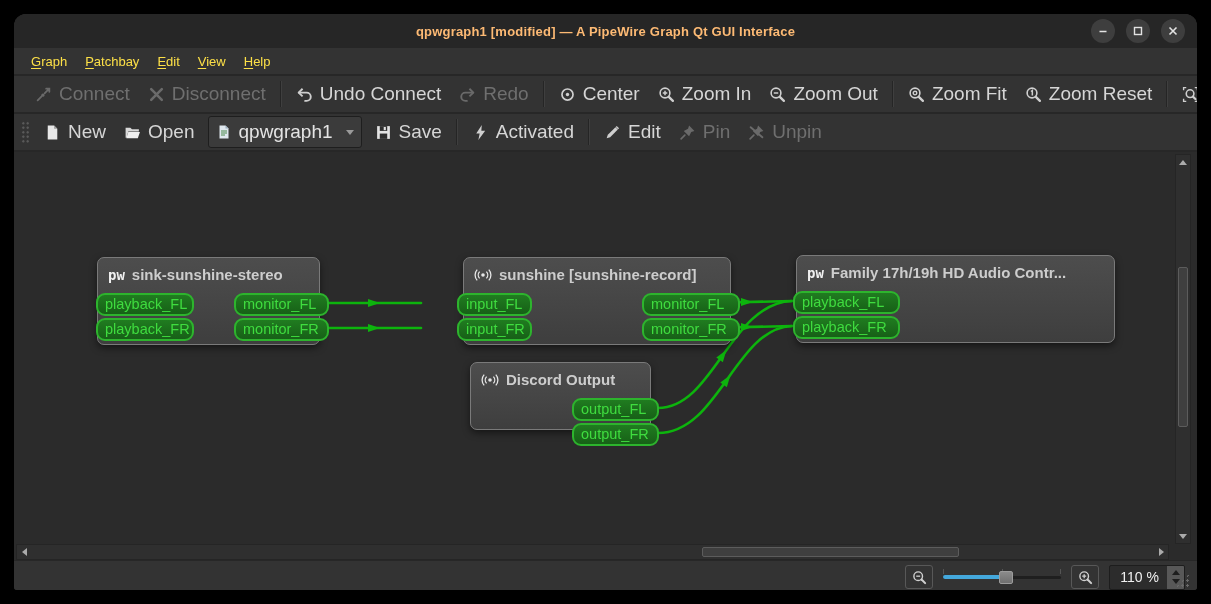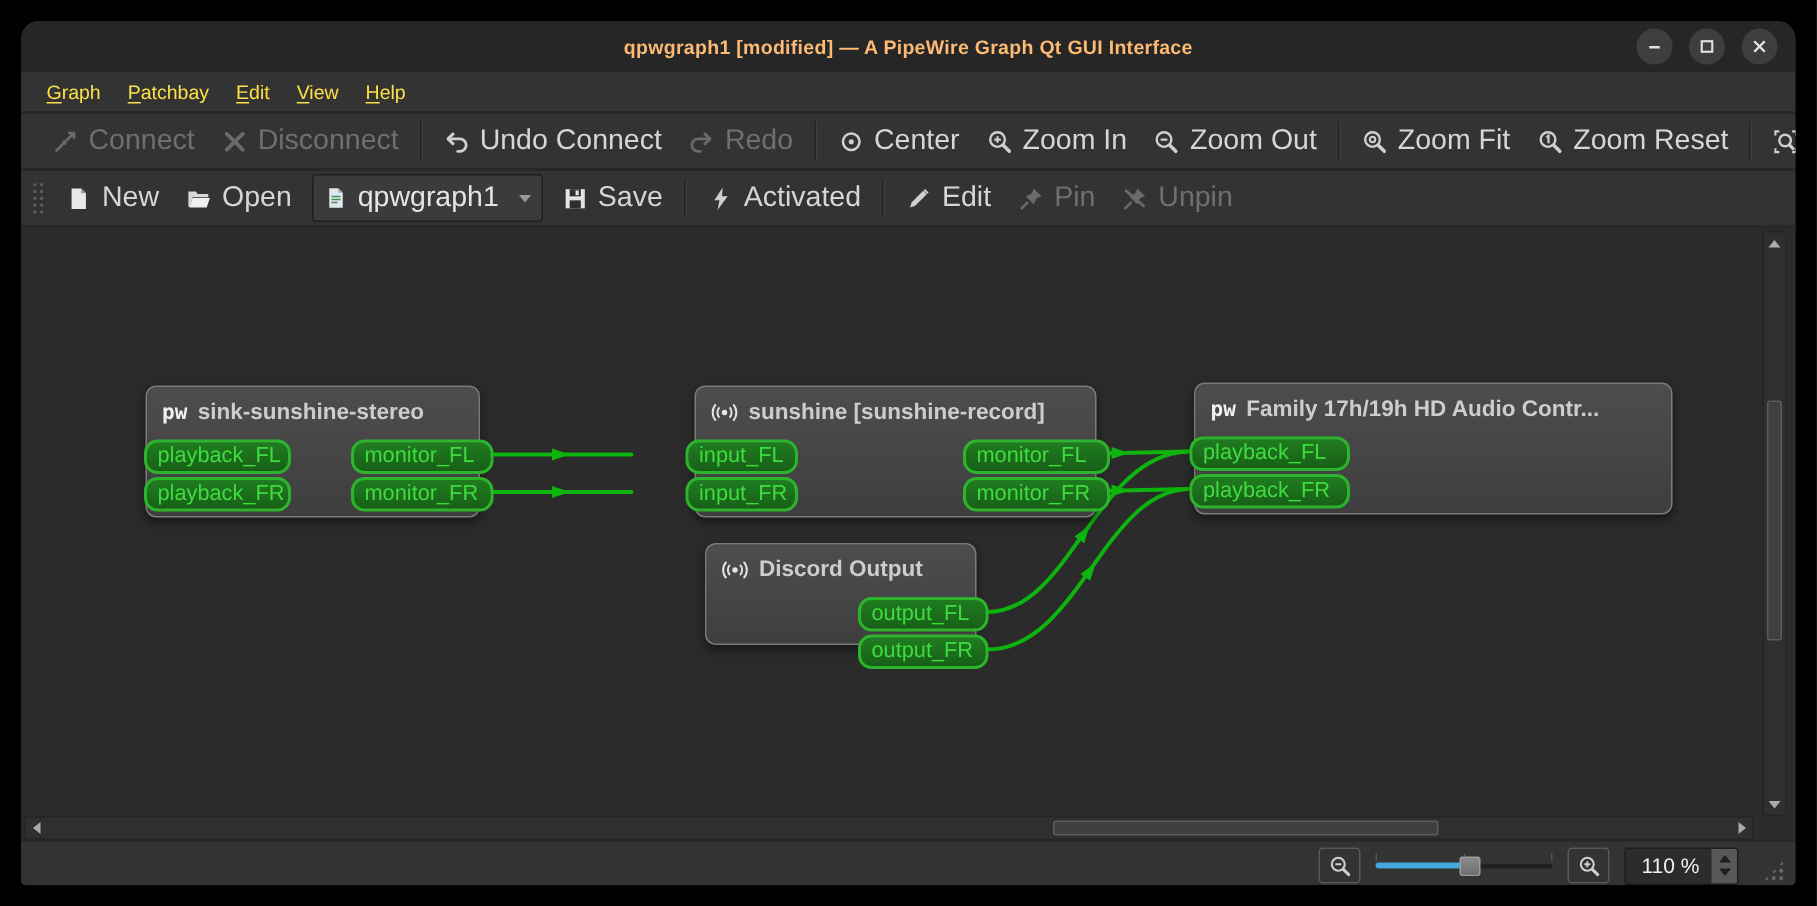--- a/index.html
+++ b/index.html
@@ -64,21 +64,21 @@
   .hscroll { position:absolute; left:2px; bottom:0; height:16px; right:28px;
     background:#2f2f2f; border:1px solid #252525; box-sizing:border-box; z-index:5; }
   .sb-btn { position:absolute; width:14px; height:14px; display:flex; align-items:center; justify-content:center; }
   .tri-up { width:0;height:0;border-left:4px solid transparent;border-right:4px solid transparent;border-bottom:5px solid #ababab; }
   .tri-down { width:0;height:0;border-left:4px solid transparent;border-right:4px solid transparent;border-top:5px solid #ababab; }
   .tri-left { width:0;height:0;border-top:4px solid transparent;border-bottom:4px solid transparent;border-right:5px solid #ababab; }
   .tri-right { width:0;height:0;border-top:4px solid transparent;border-bottom:4px solid transparent;border-left:5px solid #ababab; }
   .sb-thumb { position:absolute; background:#3f3f3f; border:1px solid #5c5c5c; border-radius:2px; box-sizing:border-box; }
   
   .statusbar { height:32px; background:#333333; border-top:1px solid #272727;
-    display:flex; align-items:center; justify-content:flex-end; gap:10px; padding-right:38px; position:relative; }
+    display:flex; align-items:center; justify-content:flex-end; gap:10px; padding-right:12px; position:relative; }
   .zoom-btn { width:26px; height:22px; border:1px solid #585858; border-radius:3px;
     display:flex; align-items:center; justify-content:center; color:#cfcfcf; background:transparent; }
   .zoom-btn svg { width:15px; height:15px; }
   .slider { position:relative; width:118px; height:18px; }
   .slider .track { position:absolute; left:0; right:0; top:8px; height:3px; background:#1f1f1f; border-radius:2px; }
   .slider .fill { position:absolute; left:0; width:53%; top:7px; height:4px; background:#44a8dc; border-radius:2px; }
   .slider .tick { position:absolute; top:1px; width:1px; height:5px; background:#555; }
   .slider .handle { position:absolute; left:calc(53% - 7px); top:3px; width:14px; height:13px;
     background:linear-gradient(#8b8b8b,#6f6f6f); border:1px solid #9c9c9c; border-radius:2px; box-sizing:border-box; }
   .spinbox { display:flex; align-items:stretch; height:23px; background:#2c2c2c;

